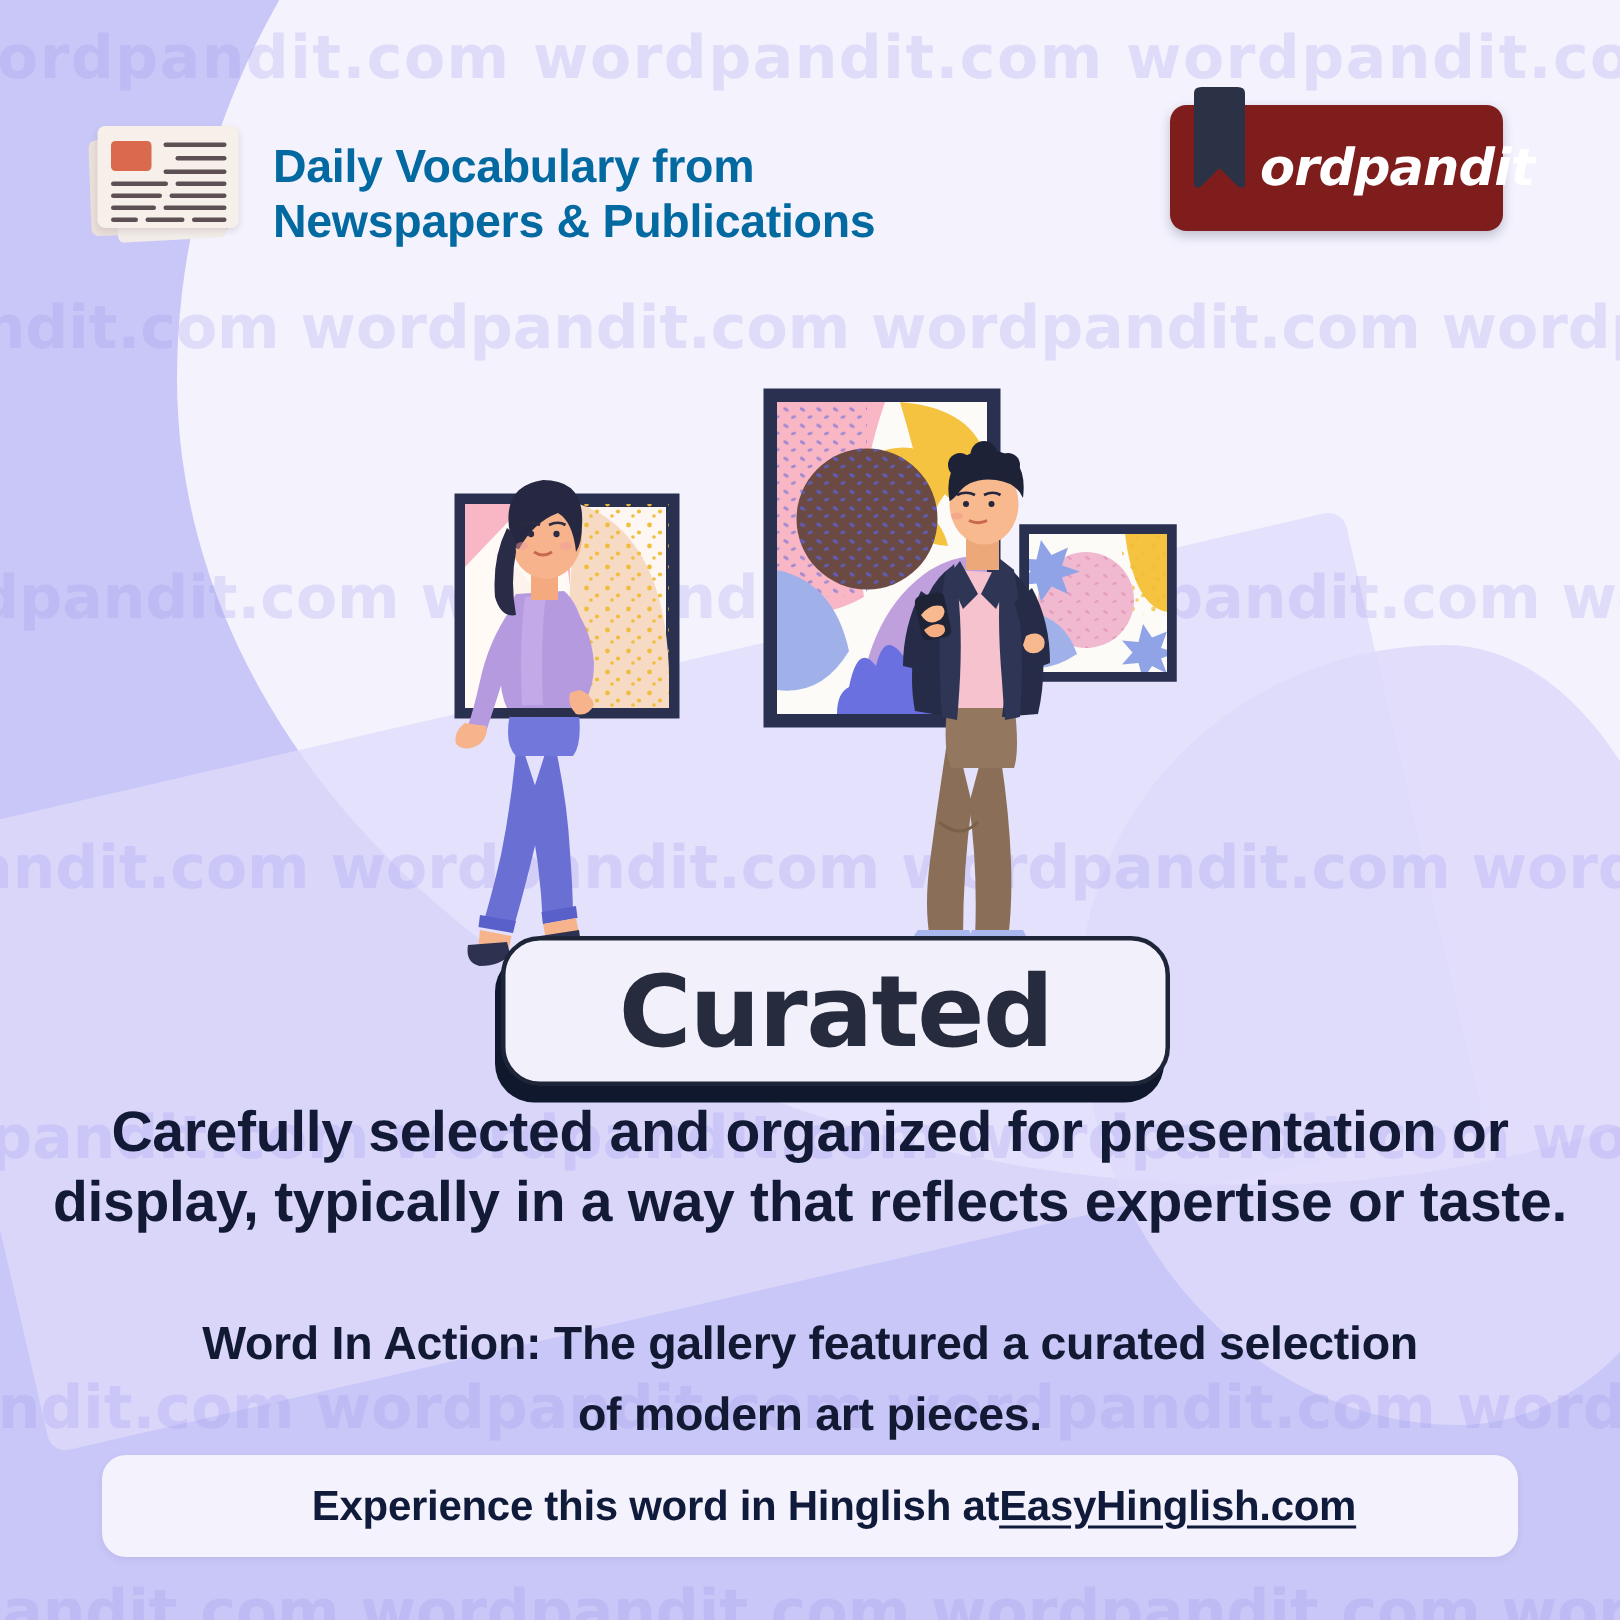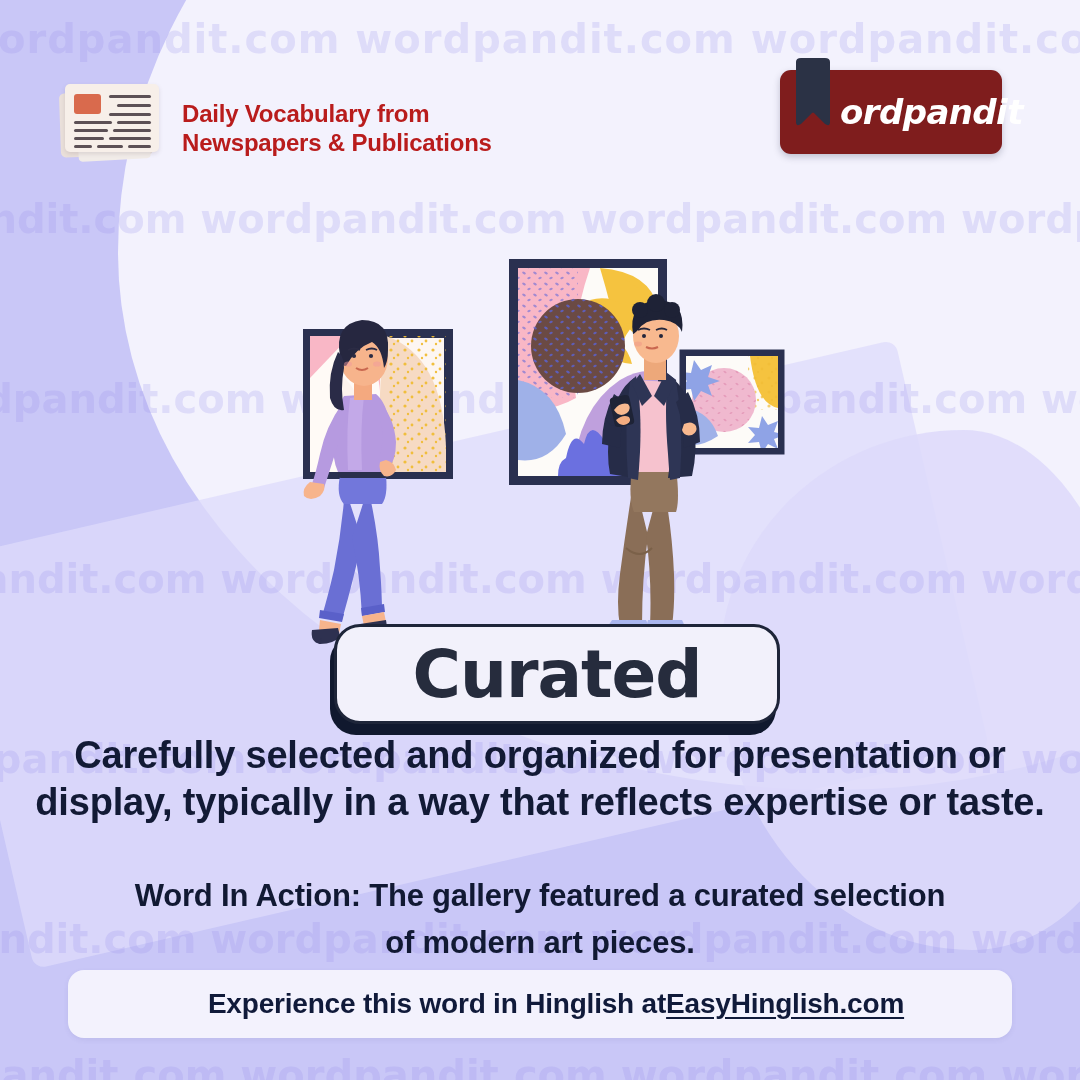--- a/index.html
+++ b/index.html
@@ -104,23 +104,23 @@
     box-shadow:0 2px 4px rgba(120,100,110,.18);
     padding:7px 7px;
   }
   .np-photo {
     position:absolute; left:9px; top:10px;
     width:27px; height:20px;
     background:#d96a4d; border-radius:3px;
   }
   .np-line { position:absolute; height:3px; background:#5c5055; border-radius:2px; }
   .header-title {
-    font-size:24px; line-height:1.2;
-    font-weight:700;
-    color:#b91c1c;
+    font-size:31px; line-height:1.2;
+    font-weight:700;
+    color:#0369a1;
     letter-spacing:-0.2px;
     margin-top:24px;
   }
   .header-title .l2 { display:block; }
 
   .logo-badge {
     position:absolute;
     right:78px; top:8px;
     width:222px; height:84px;
     background:#7f1d1d;

